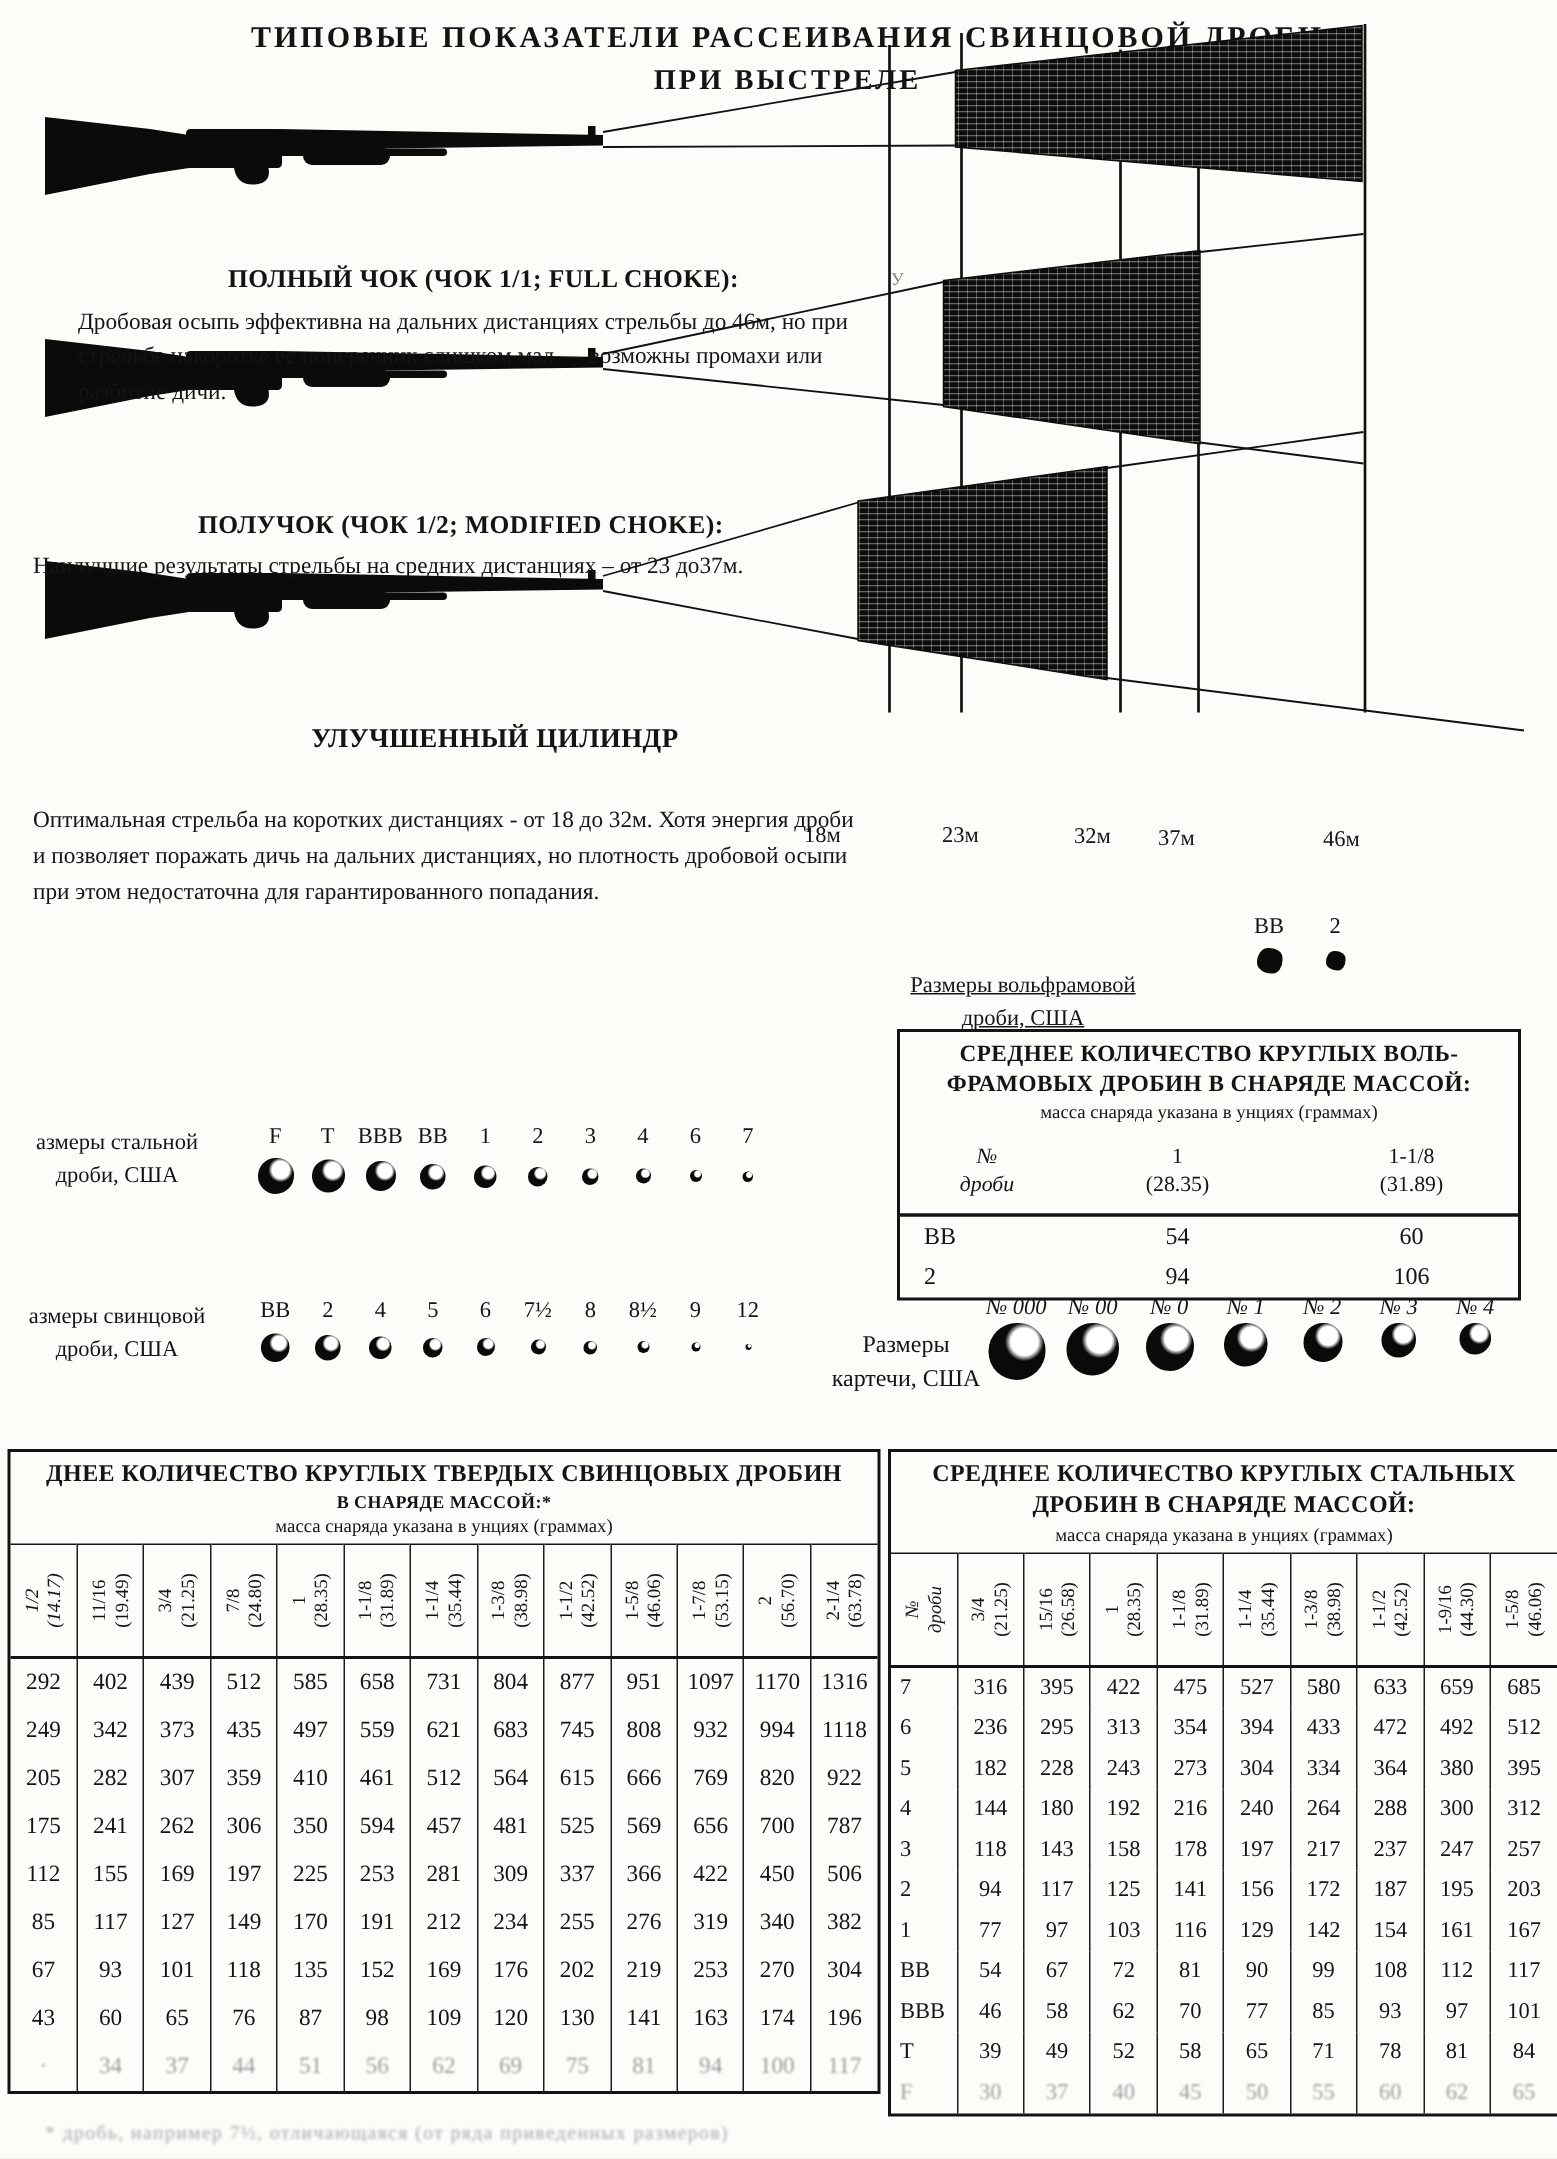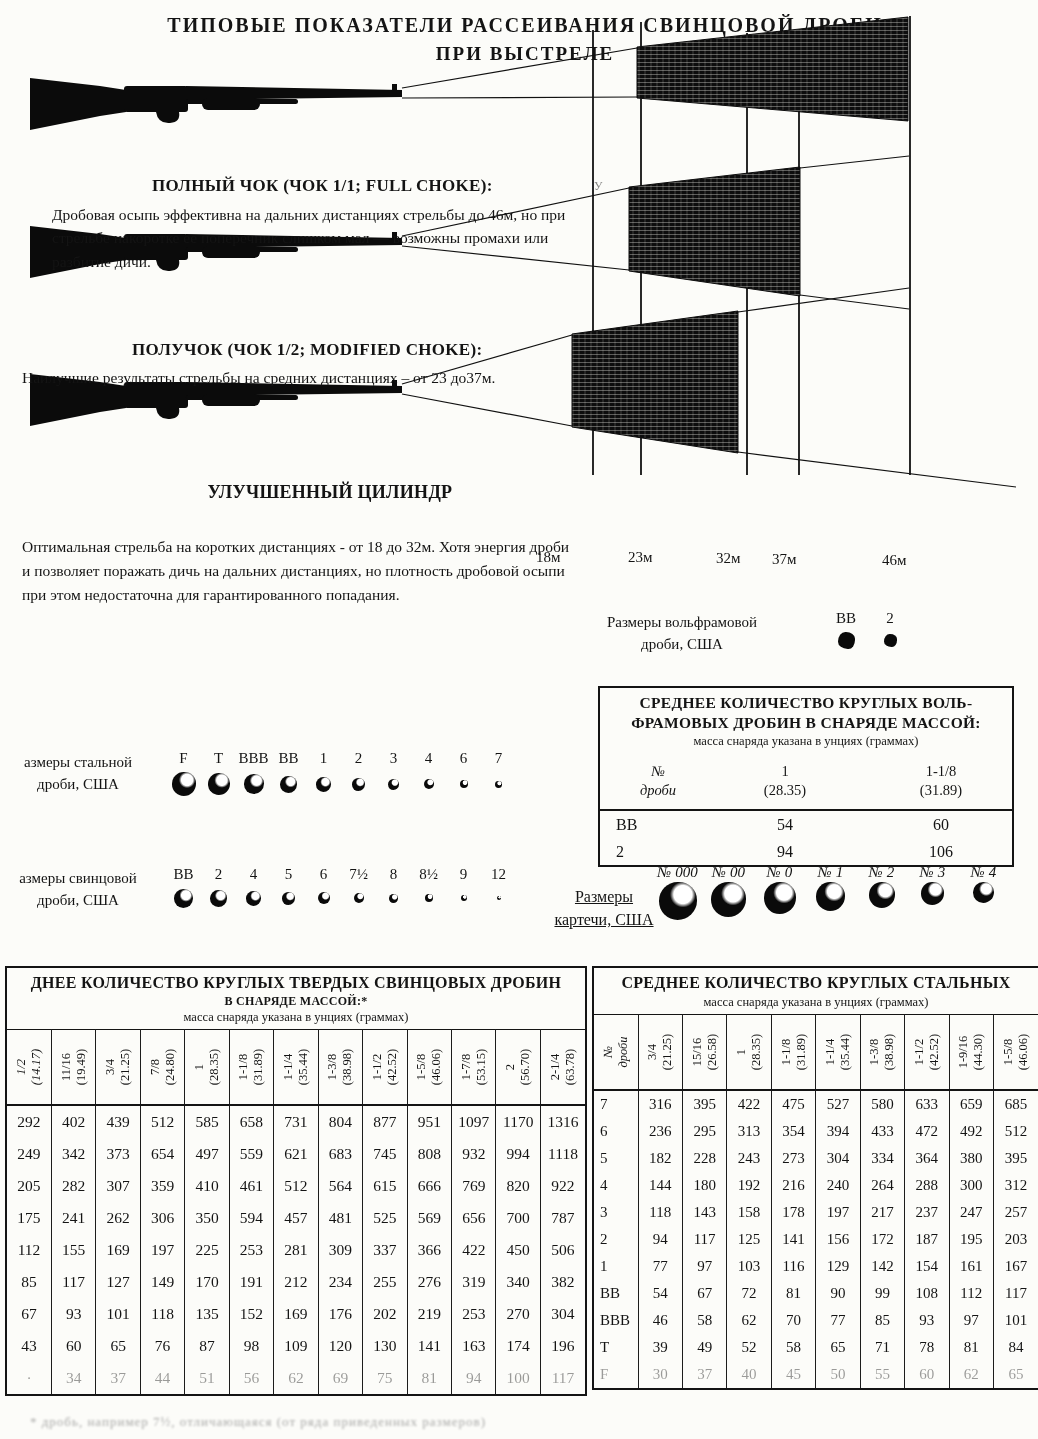--- a/index.html
+++ b/index.html
@@ -129,21 +129,21 @@
 
   <div class="abs choke-h" style="left:100px;top:482px;width:460px;text-align:center;font-size:18px;">УЛУЧШЕННЫЙ ЦИЛИНДР</div>
   <div class="abs choke-b" style="left:22px;top:535px;width:555px;line-height:1.55;">Оптимальная стрельба на коротких дистанциях - от 18 до 32м. Хотя энергия дроби и позволяет поражать дичь на дальних дистанциях, но плотность дробовой осыпи при этом недостаточна для гарантированного попадания.</div>
 
   <span class="abs dist" style="left:536px;top:549px;">18м</span>
   <span class="abs dist" style="left:628px;top:549px;">23м</span>
   <span class="abs dist" style="left:716px;top:550px;">32м</span>
   <span class="abs dist" style="left:772px;top:551px;">37м</span>
   <span class="abs dist" style="left:882px;top:552px;">46м</span>
 
-  <div class="abs strip-label" style="left:592px;top:612px;width:180px;">
+  <div class="abs strip-label" style="left:592px;top:647px;width:180px;text-decoration:underline;">
     <div>Размеры вольфрамовой</div>
     <div>дроби, США</div>
   </div>
   <div class="abs strip tung-strip" style="left:824px;top:608px;">
       <div class="shot-item">
         <div class="shot-label">BB</div>
         <div class="dotwrap">
           <span class="shot-dot" style="width: 17px; height: 17px;"></span>
         </div>
       </div>
@@ -323,21 +323,21 @@
         </div>
       </div>
       <div class="shot-item">
         <div class="shot-label">12</div>
         <div class="dotwrap">
           <span class="shot-dot" style="width: 4px; height: 4px;"></span>
         </div>
       </div>
     </div>
 
-  <div class="abs strip-label" style="left:548px;top:885px;width:112px;font-size:16px;text-decoration:underline;">
+  <div class="abs strip-label" style="left:548px;top:885px;width:112px;font-size:16px;">
     <div>Размеры</div>
     <div>картечи, США</div>
   </div>
   <div class="abs strip buck-strip" style="left:652px;top:862px;">
       <div class="shot-item">
         <div class="shot-label">№ 000</div>
         <div class="dotwrap">
           <span class="shot-dot" style="width: 38px; height: 38px;"></span>
         </div>
       </div>
@@ -453,21 +453,21 @@
             <td>877</td>
             <td>951</td>
             <td>1097</td>
             <td>1170</td>
             <td>1316</td>
           </tr>
           <tr>
             <td class="c0">249</td>
             <td>342</td>
             <td>373</td>
-            <td>654</td>
+            <td>435</td>
             <td>497</td>
             <td>559</td>
             <td>621</td>
             <td>683</td>
             <td>745</td>
             <td>808</td>
             <td>932</td>
             <td>994</td>
             <td>1118</td>
           </tr>
@@ -575,20 +575,21 @@
             <td>94</td>
             <td>100</td>
             <td>117</td>
           </tr>
         </tbody>
     </table>
   </div>
 
   <div class="abs btable steel-table" style="left:592px;top:966px;width:444px;">
     <div class="ttl" style="font-size:16px;">СРЕДНЕЕ КОЛИЧЕСТВО КРУГЛЫХ СТАЛЬНЫХ</div>
+    <div class="ttl" style="padding-top:0;font-size:16px;">ДРОБИН В СНАРЯДЕ МАССОЙ:</div>
     <div class="sub">масса снаряда указана в унциях (граммах)</div>
     <table>
       <colgroup>
           <col style="width:44px">
           <col span="9">
         </colgroup>
       <thead>
           <tr>
             <th>
               <div class="vert">№

